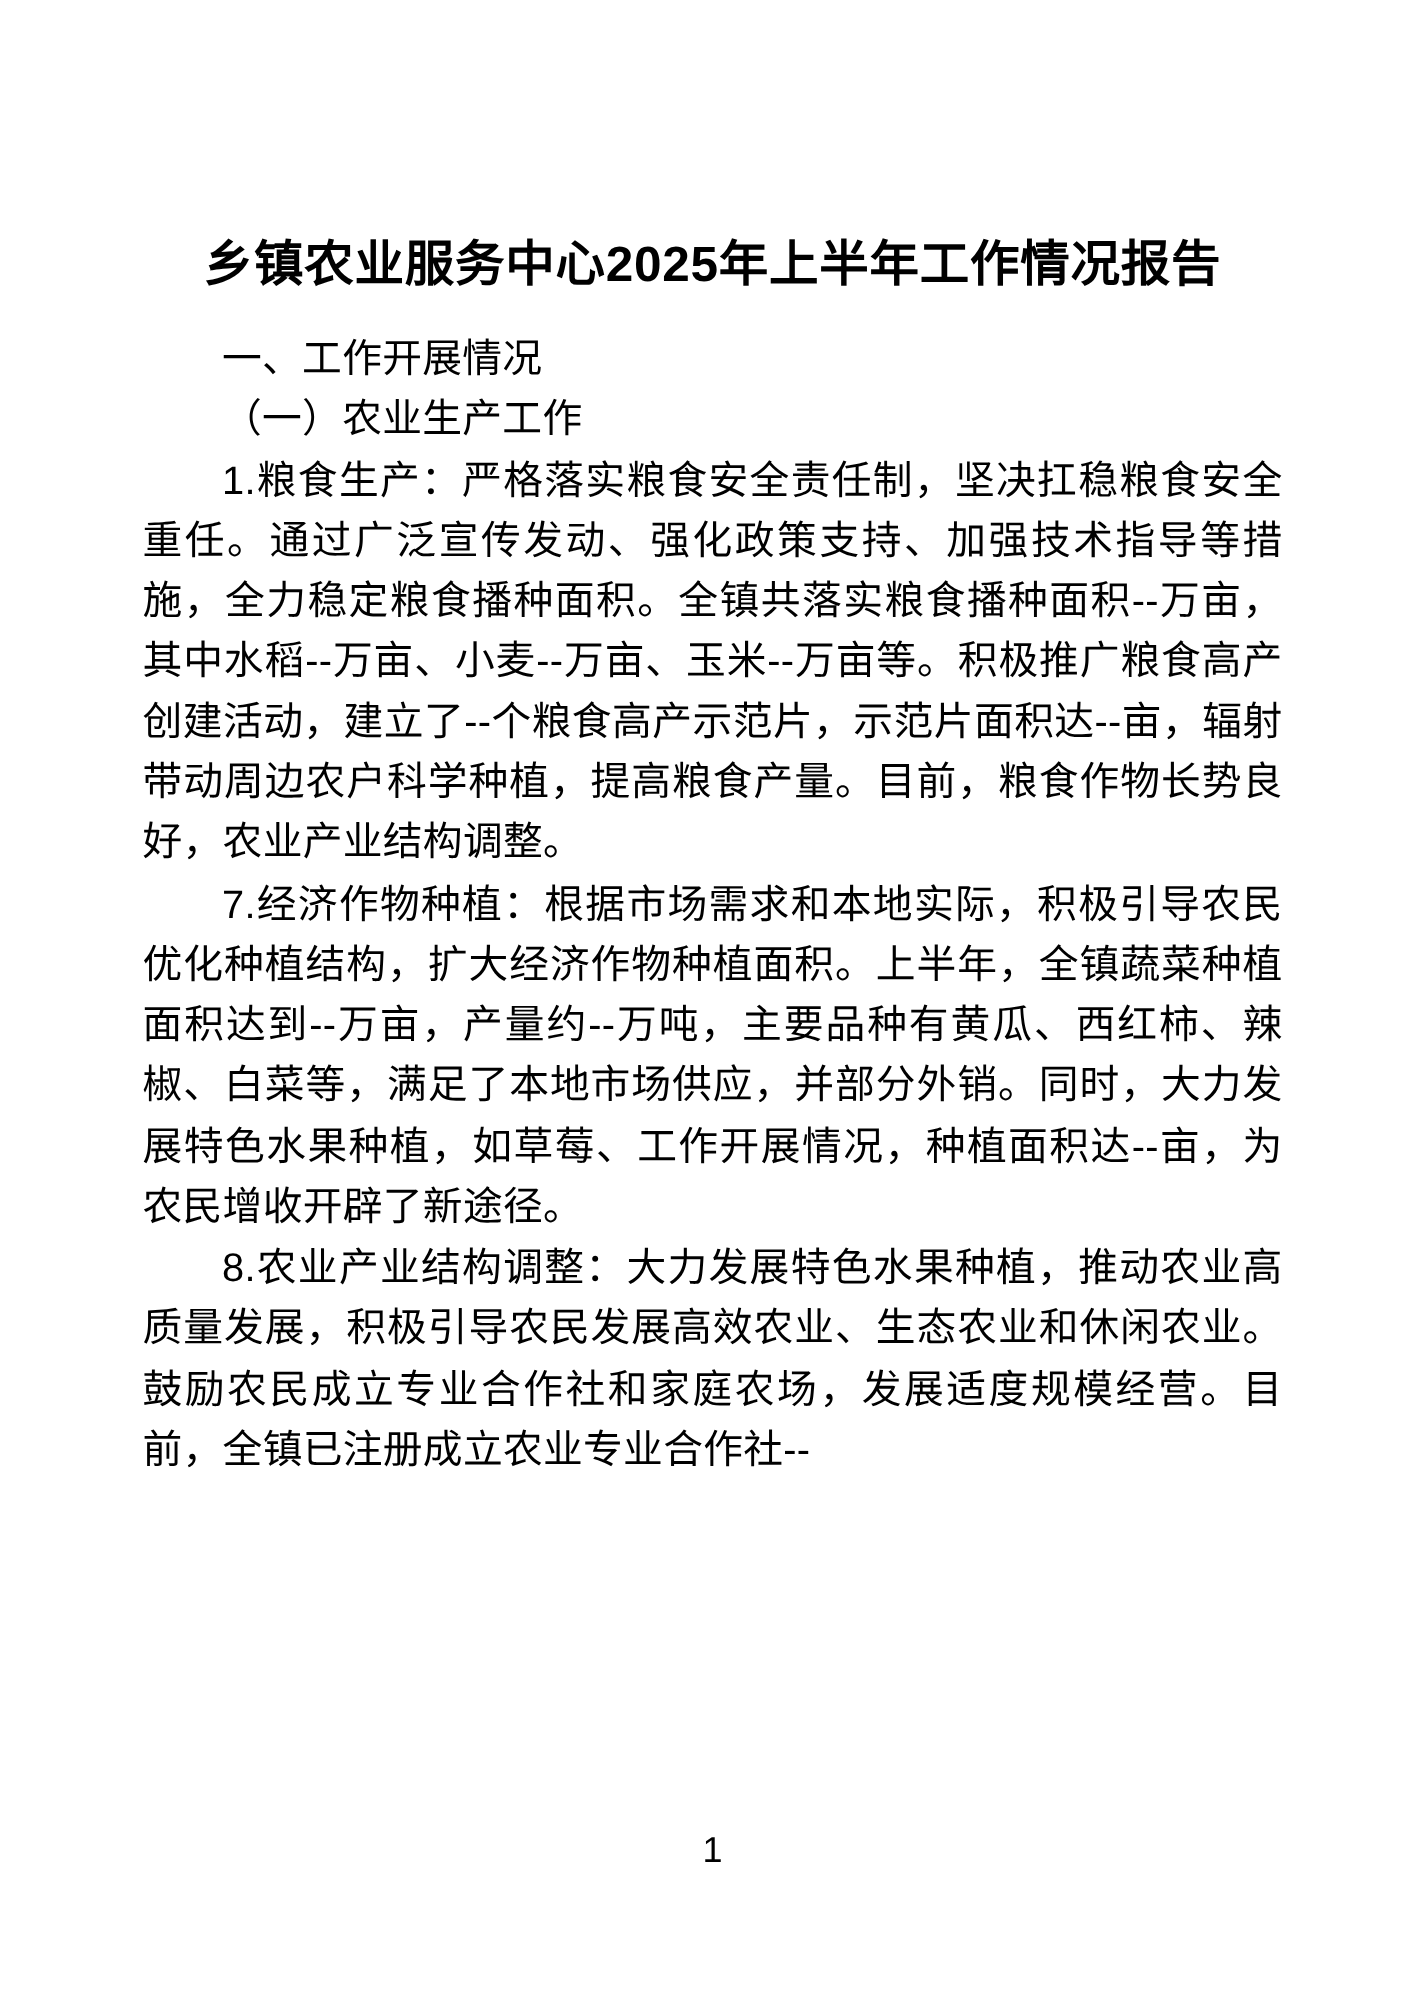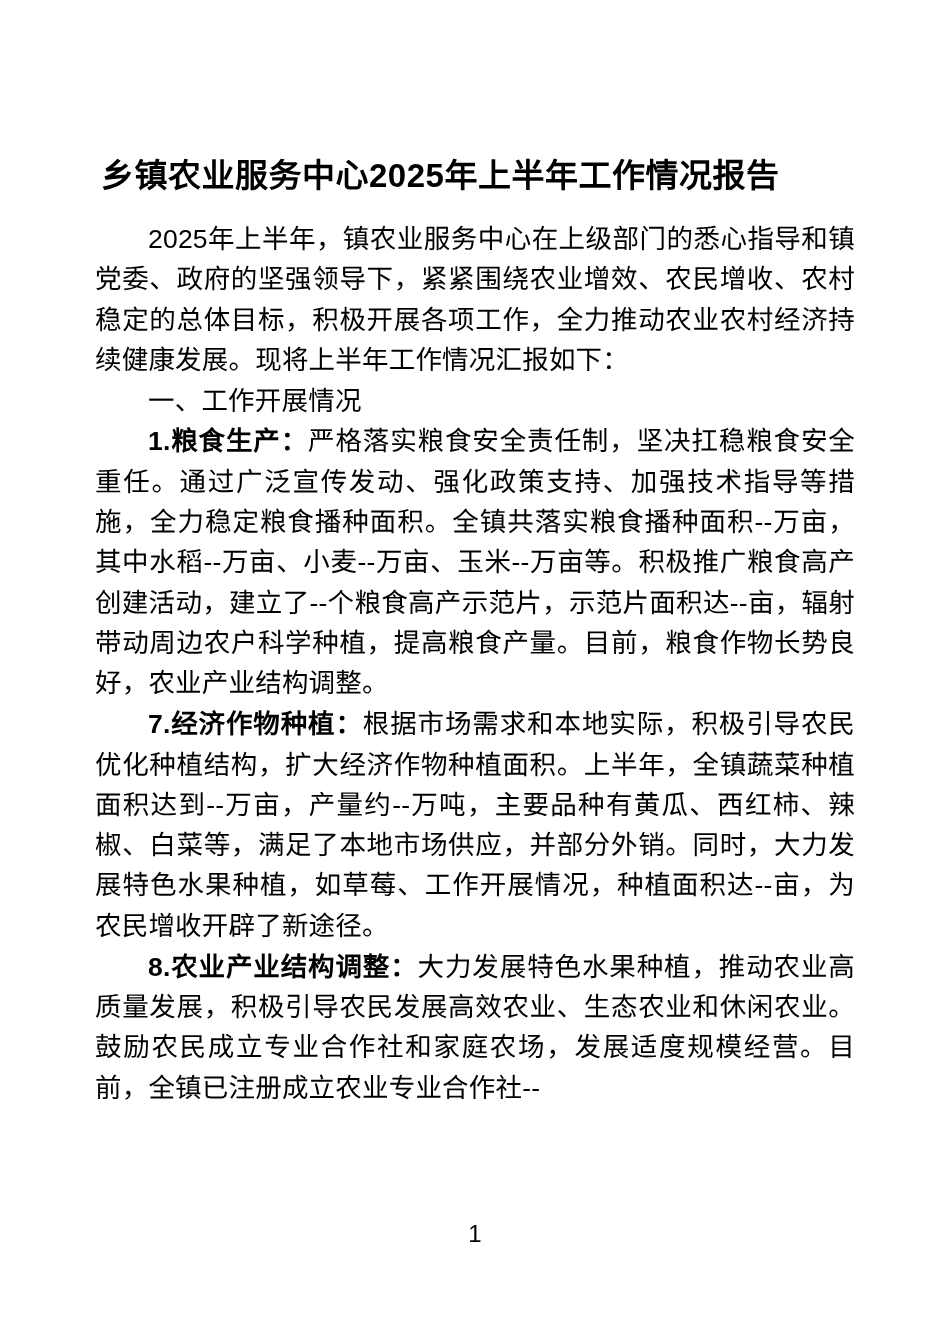--- a/index.html
+++ b/index.html
@@ -19,20 +19,21 @@
     position: relative;
     background: #ffffff;
     margin: 0 auto;
     padding: 150px 95px 0 95px;
     overflow: hidden;
   }
   .doc-title {
     font-size: 33px;
     font-weight: bold;
     line-height: 1.55;
+    text-align: center;
     letter-spacing: 0.5px;
     margin: 0 0 18px 0;
     padding: 0 6px;
   }
   .body-text {
     font-size: 26.5px;
     line-height: 1.52;
     text-align: justify;
     text-justify: inter-ideograph;
     margin: 0;
@@ -40,45 +41,45 @@
   }
   .para {
     text-indent: 2em;
     margin: 0 0 1px 0;
   }
   .para-tight {
     text-indent: 2em;
     margin: 0;
   }
   .lead {
-    font-weight: bold;
+    font-weight: normal;
   }
   .page-number {
     position: absolute;
     bottom: 98px;
     left: 0;
     width: 950px;
     text-align: center;
     font-size: 24px;
     line-height: 1;
   }
 </style>
 </head>
 <body>
 
 <div class="page">
 
   <h1 class="doc-title">乡镇农业服务中心2025年上半年工作情况报告</h1>
 
   <div class="body-text">
 
-    <p class="para"><span>2025年上半年，镇农业服务中心在上级部门的悉心指导和镇党委、政府的坚强领导下，紧紧围绕农业增效、农民增收、农村稳定的总体目标，积极开展各项工作，全力推动农业农村经济持续健康发展。现将上半年工作情况汇报如下：</span></p>
 
     <p class="para-tight"><span>一、工作开展情况</span></p>
 
+    <p class="para-tight"><span>（一）农业生产工作</span></p>
 
     <p class="para"><span class="lead">1.粮食生产：</span><span>严格落实粮食安全责任制，坚决扛稳粮食安全重任。通过广泛宣传发动、强化政策支持、加强技术指导等措施，全力稳定粮食播种面积。全镇共落实粮食播种面积--万亩，其中水稻--万亩、小麦--万亩、玉米--万亩等。积极推广粮食高产创建活动，建立了--个粮食高产示范片，示范片面积达--亩，辐射带动周边农户科学种植，提高粮食产量。目前，粮食作物长势良好，农业产业结构调整。</span></p>
 
     <p class="para"><span class="lead">7.经济作物种植：</span><span>根据市场需求和本地实际，积极引导农民优化种植结构，扩大经济作物种植面积。上半年，全镇蔬菜种植面积达到--万亩，产量约--万吨，主要品种有黄瓜、西红柿、辣椒、白菜等，满足了本地市场供应，并部分外销。同时，大力发展特色水果种植，如草莓、工作开展情况，种植面积达--亩，为农民增收开辟了新途径。</span></p>
 
     <p class="para"><span class="lead">8.农业产业结构调整：</span><span>大力发展特色水果种植，推动农业高质量发展，积极引导农民发展高效农业、生态农业和休闲农业。鼓励农民成立专业合作社和家庭农场，发展适度规模经营。目前，全镇已注册成立农业专业合作社--</span></p>
 
   </div>
 
   <div class="page-number">1</div>

